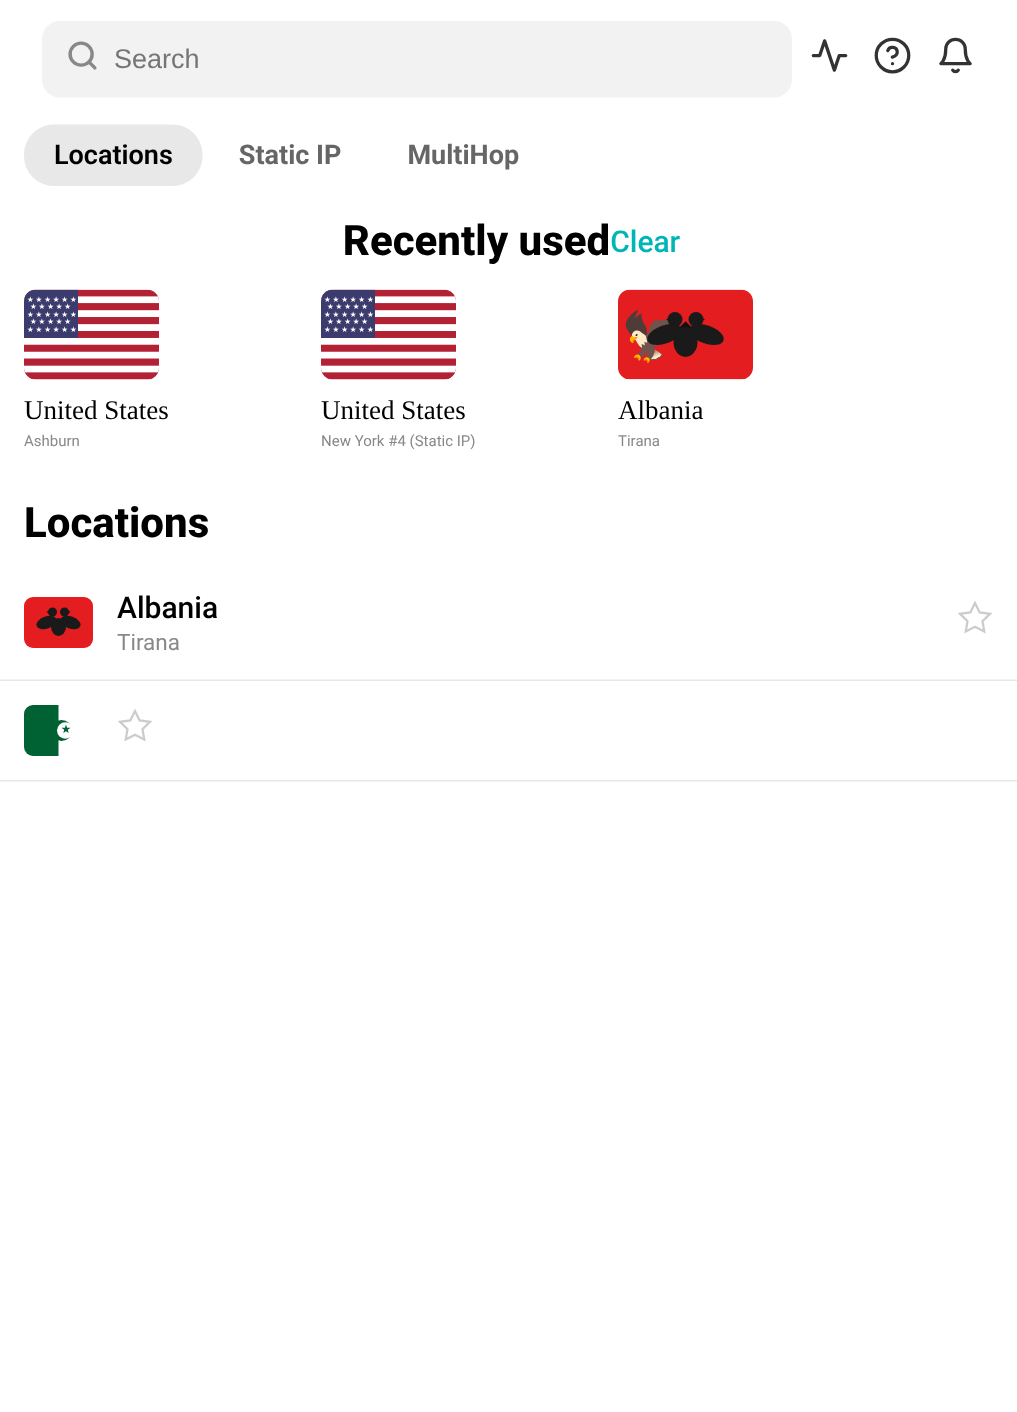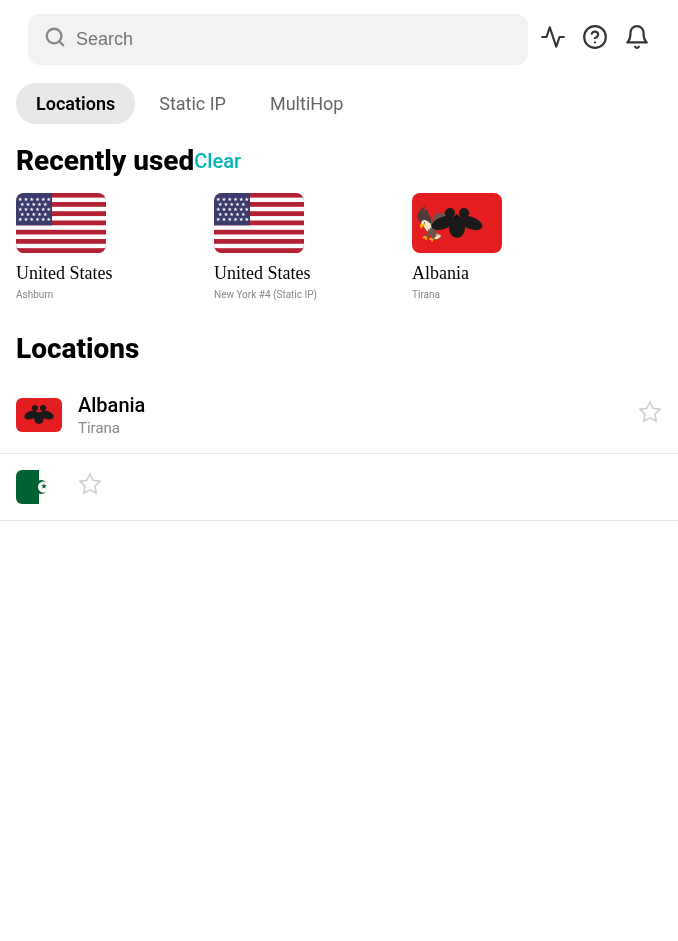--- a/index.html
+++ b/index.html
@@ -55,37 +55,37 @@
       display: flex;
       align-items: center;
       padding: 4px 16px 12px 16px;
       gap: 4px;
     }
     .tab {
       padding: 10px 20px;
       border-radius: 20px;
       font-size: 18px;
       cursor: pointer;
-      font-weight: 400;
+      font-weight: 700;
     }
     .tab-active {
       background: #e8e8e8;
       color: #000;
       font-weight: 600;
     }
     .tab-inactive {
       background: transparent;
       color: #666;
     }
 
     
     .recently-used-header {
       display: flex;
       align-items: center;
-      justify-content: flex-start;
+      justify-content: center;
       padding: 8px 12px 16px 16px;
     }
     .recently-used-title {
       font-size: 28px;
       font-weight: 800;
       color: #000;
     }
     .clear-btn {
       font-size: 20px;
       color: #00b5b8;

